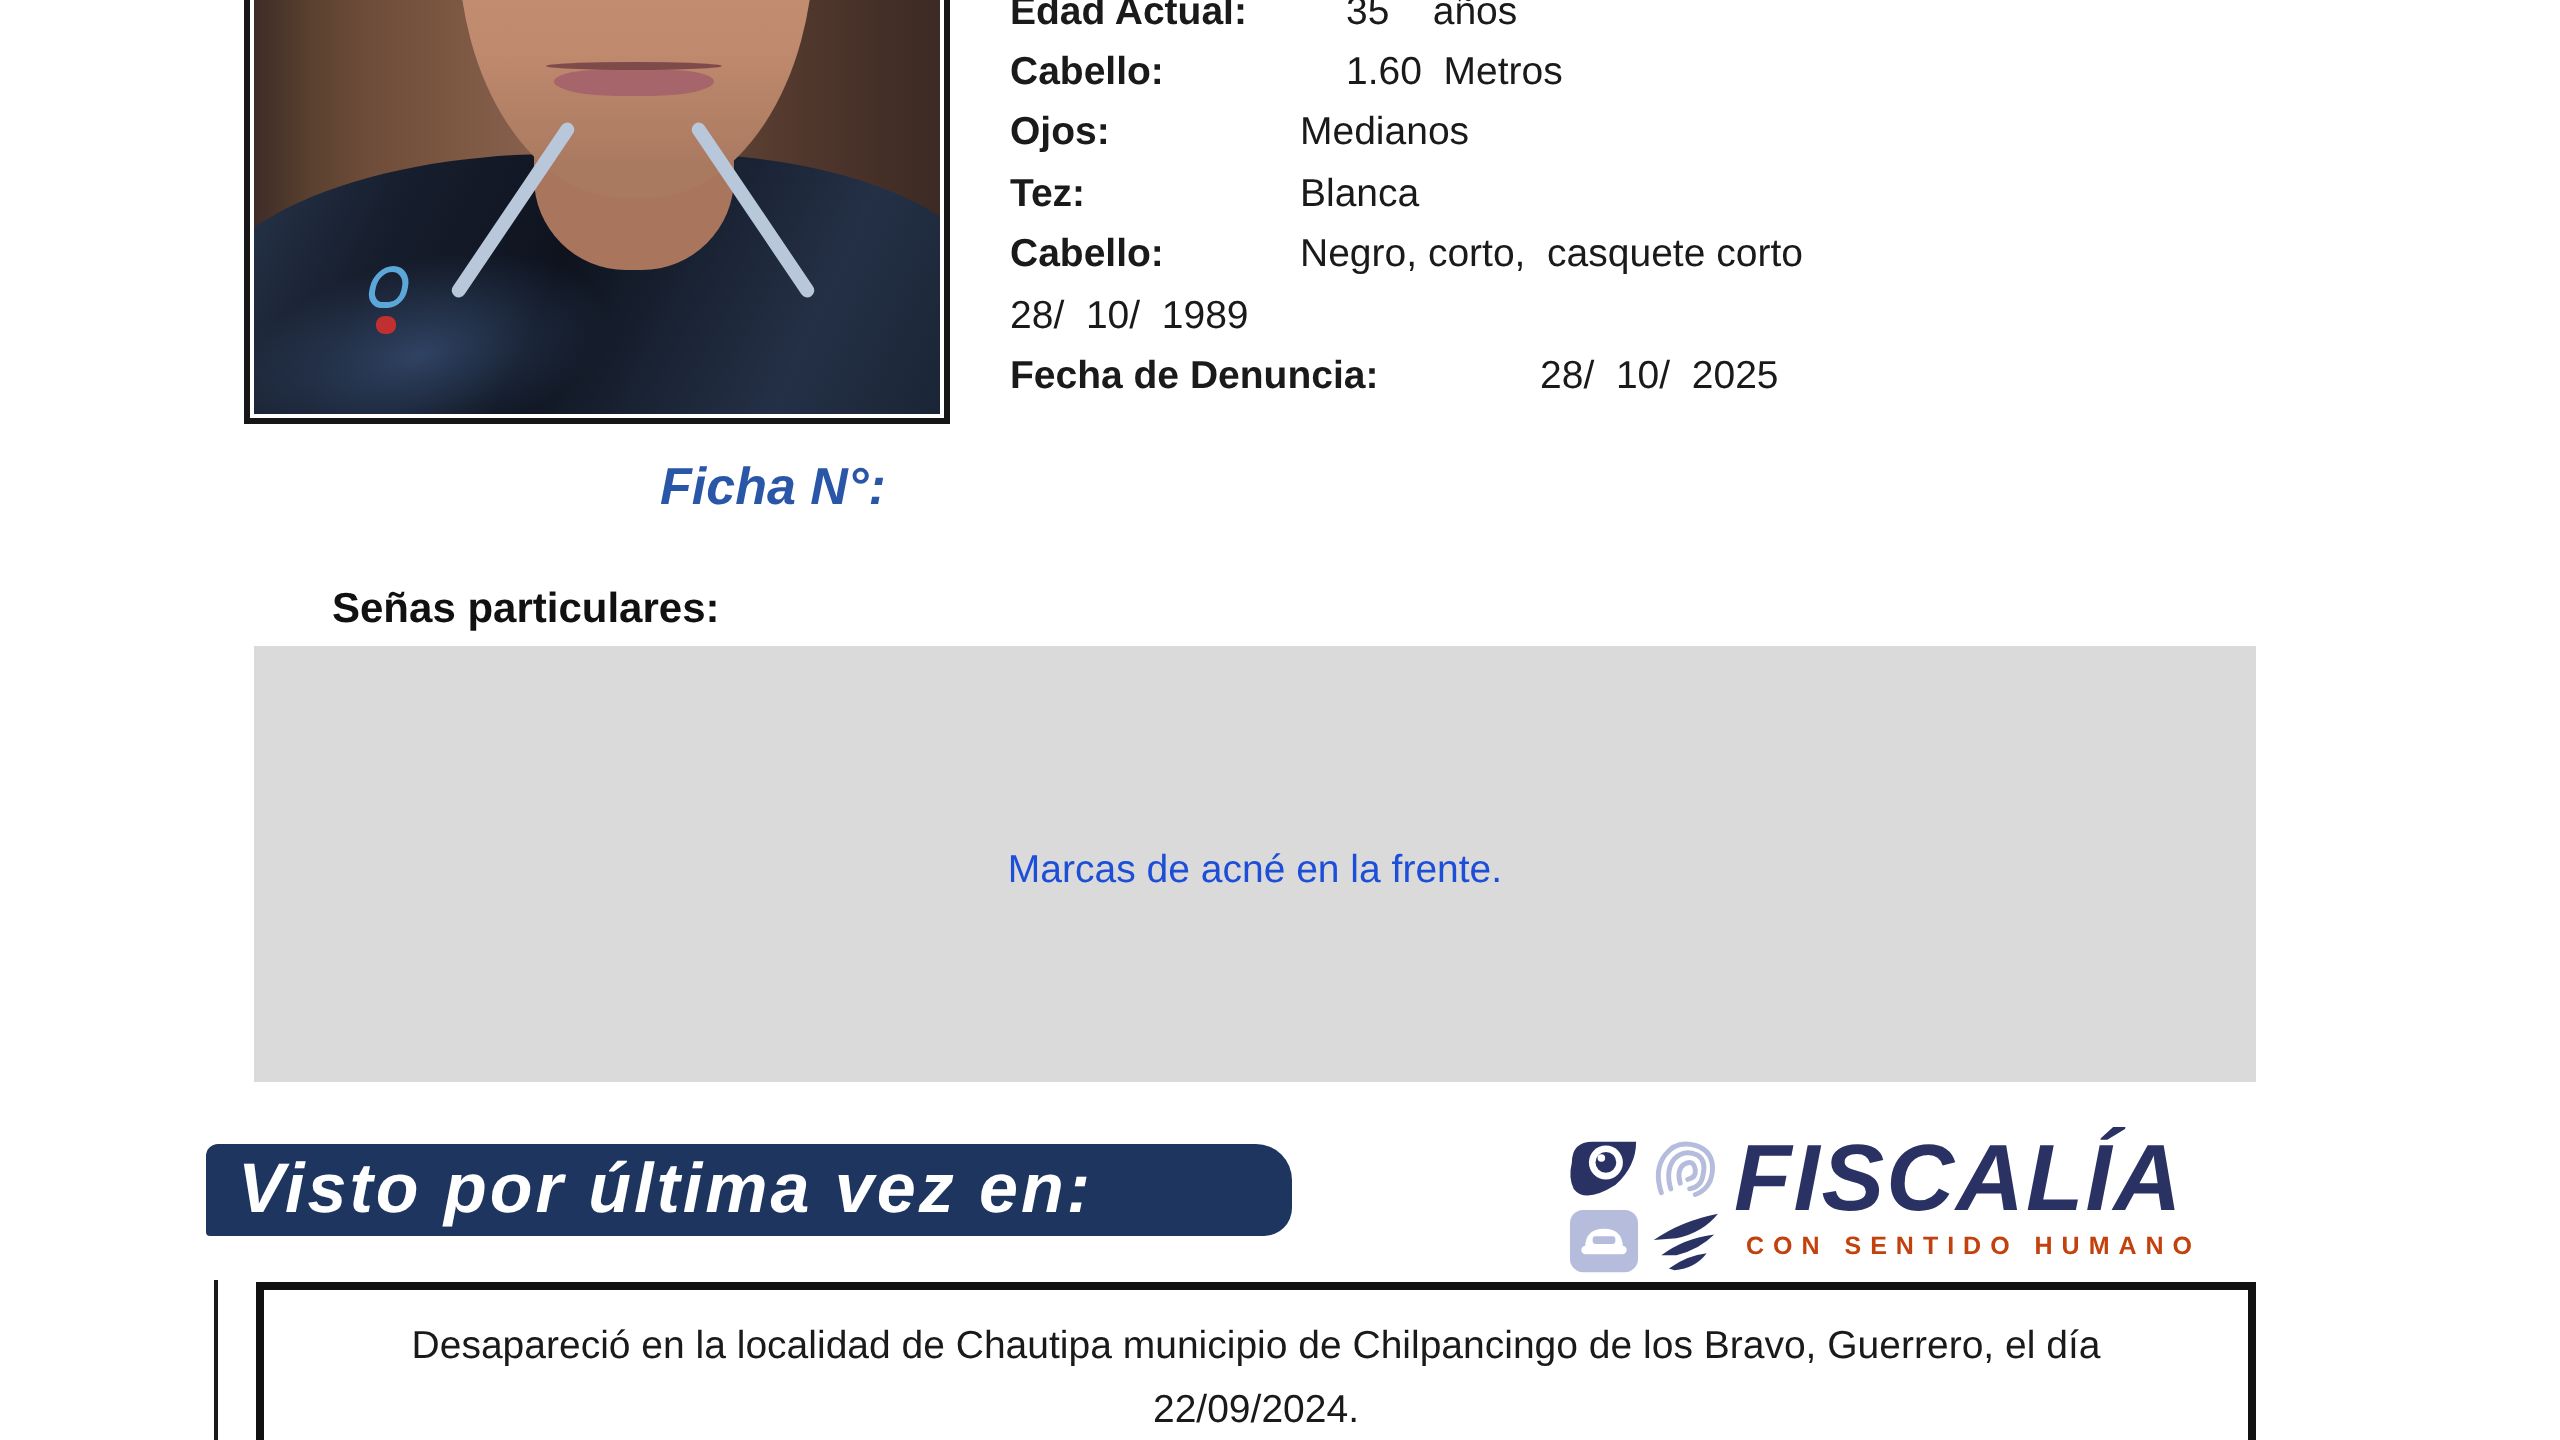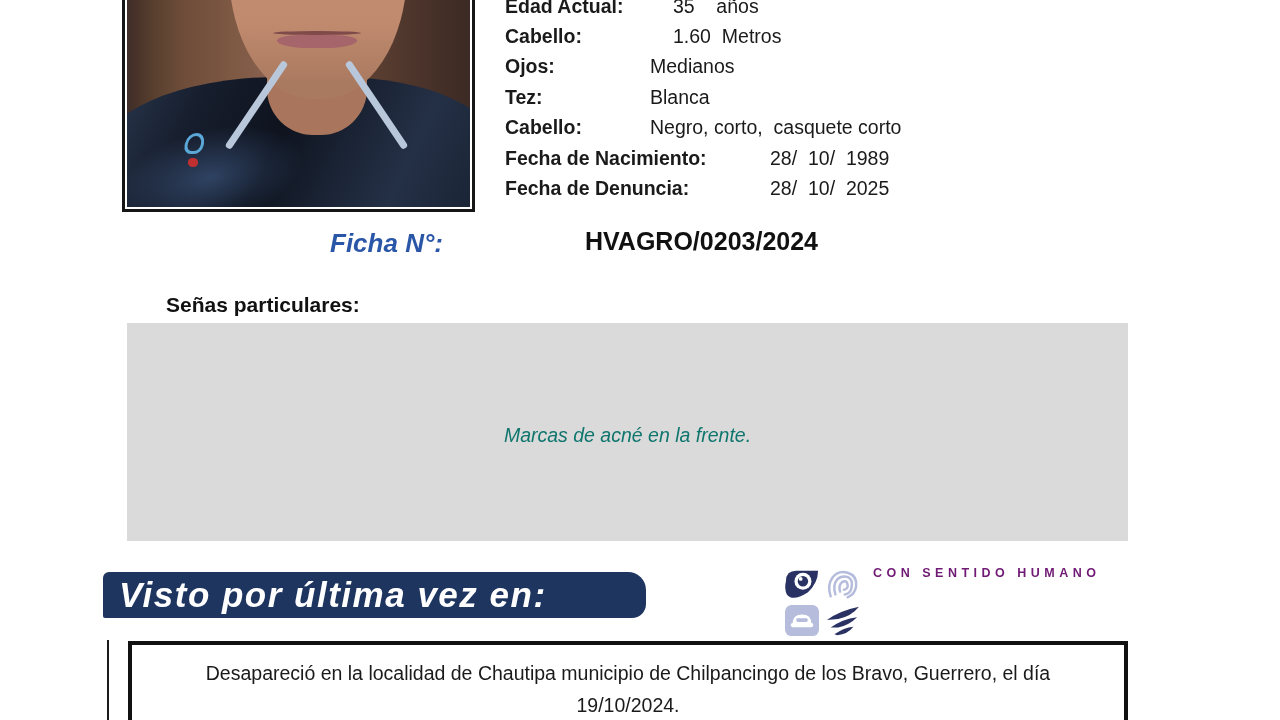--- a/index.html
+++ b/index.html
@@ -44,35 +44,35 @@
 
   
   .ficha-label{position:absolute;left:330px;top:228px;font-size:26px;font-weight:bold;
                font-style:italic;color:#2a56a8;}
   .ficha-value{position:absolute;left:585px;top:227px;font-size:25px;font-weight:bold;color:#111;}
 
   
   .senas-heading{position:absolute;left:166px;top:293px;font-size:21px;font-weight:bold;color:#111;}
   .senas-box{position:absolute;left:127px;top:323px;width:1001px;height:218px;background:#dadada;
              display:flex;align-items:center;justify-content:center;}
-  .senas-note{font-size:19.5px;color:#0f766e;padding-top:6px;font-style:italic;}
+  .senas-note{font-size:19.5px;color:#1d4ed8;padding-top:6px;}
 
   
   .banner{position:absolute;left:103px;top:572px;width:543px;height:46px;background:#1e3560;
           border-radius:6px 18px 14px 2px;display:flex;align-items:center;padding-left:16px;
           box-sizing:border-box;}
   .banner span{color:#ffffff;font-size:35px;font-weight:bold;font-style:italic;letter-spacing:1.5px;}
 
   
   .logo{position:absolute;left:783px;top:564px;display:flex;align-items:flex-start;}
   .logo-mark{display:grid;grid-template-columns:38px 38px;grid-gap:2px;margin-top:4px;}
   .logo-text{margin-left:6px;}
   .logo-name{font-size:47px;font-weight:bold;font-style:italic;color:#2a3263;line-height:50px;
              letter-spacing:1px;}
-  .logo-tagline{font-size:12.5px;font-weight:bold;color:#701a75;letter-spacing:4.5px;margin:2px 0 0 6px;}
+  .logo-tagline{font-size:12.5px;font-weight:bold;color:#c2410c;letter-spacing:4.5px;margin:2px 0 0 6px;}
 
   .frame-line{position:absolute;left:107px;top:640px;width:2px;height:80px;background:#1a1a1a;}
 
   
   .bottom-box{position:absolute;left:128px;top:641px;width:992px;height:112px;border:4px solid #111;
               box-sizing:content-box;display:flex;flex-direction:column;align-items:center;
               padding-top:12px;}
   .bottom-box div{font-size:19.5px;line-height:32px;color:#1a1a1a;text-align:center;}
 </style>
 </head>
@@ -115,31 +115,29 @@
     </div>
     <div class="row">
       <span class="lbl">Tez:</span>
       <span class="val">Blanca</span>
     </div>
     <div class="row">
       <span class="lbl">Cabello:</span>
       <span class="val">Negro, corto,  casquete corto</span>
     </div>
     <div class="row date">
-      <span class="lbl">Fecha de Nacimiento:</span>
       <span class="val">28/  10/  1989</span>
     </div>
     <div class="row date">
       <span class="lbl">Fecha de Denuncia:</span>
       <span class="val">28/  10/  2025</span>
     </div>
   </div>
 
   <span class="ficha-label">Ficha N°:</span>
-  <span class="ficha-value">HVAGRO/0203/2024</span>
 
   <div class="senas-heading">Señas particulares:</div>
   <div class="senas-box">
     <div class="senas-note">Marcas de acné en la frente.</div>
   </div>
 
   <div class="banner">
     <span>Visto por última vez en:</span>
   </div>
 
@@ -166,24 +164,25 @@
       </svg>
       <svg width="38" height="34" viewBox="0 0 40 36">
         <g fill="#2a3263">
           <path d="M4 17 Q18 7 38 3 Q30 13 16 16 Z"></path>
           <path d="M8 25 Q20 16 36 14 Q28 22 16 25 Z"></path>
           <path d="M12 32 Q22 25 32 24 Q26 32 15 33 Z"></path>
         </g>
       </svg>
     </div>
     <div class="logo-text">
+      <div class="logo-name">FISCALÍA</div>
       <div class="logo-tagline">CON SENTIDO HUMANO</div>
     </div>
   </div>
 
   <div class="frame-line"></div>
 
   <div class="bottom-box">
     <div>Desapareció en la localidad de Chautipa municipio de Chilpancingo de los Bravo, Guerrero, el día</div>
-    <div>19/10/2024.</div>
+    <div>22/09/2024.</div>
   </div>
 
 </div>
 
 </body></html>

